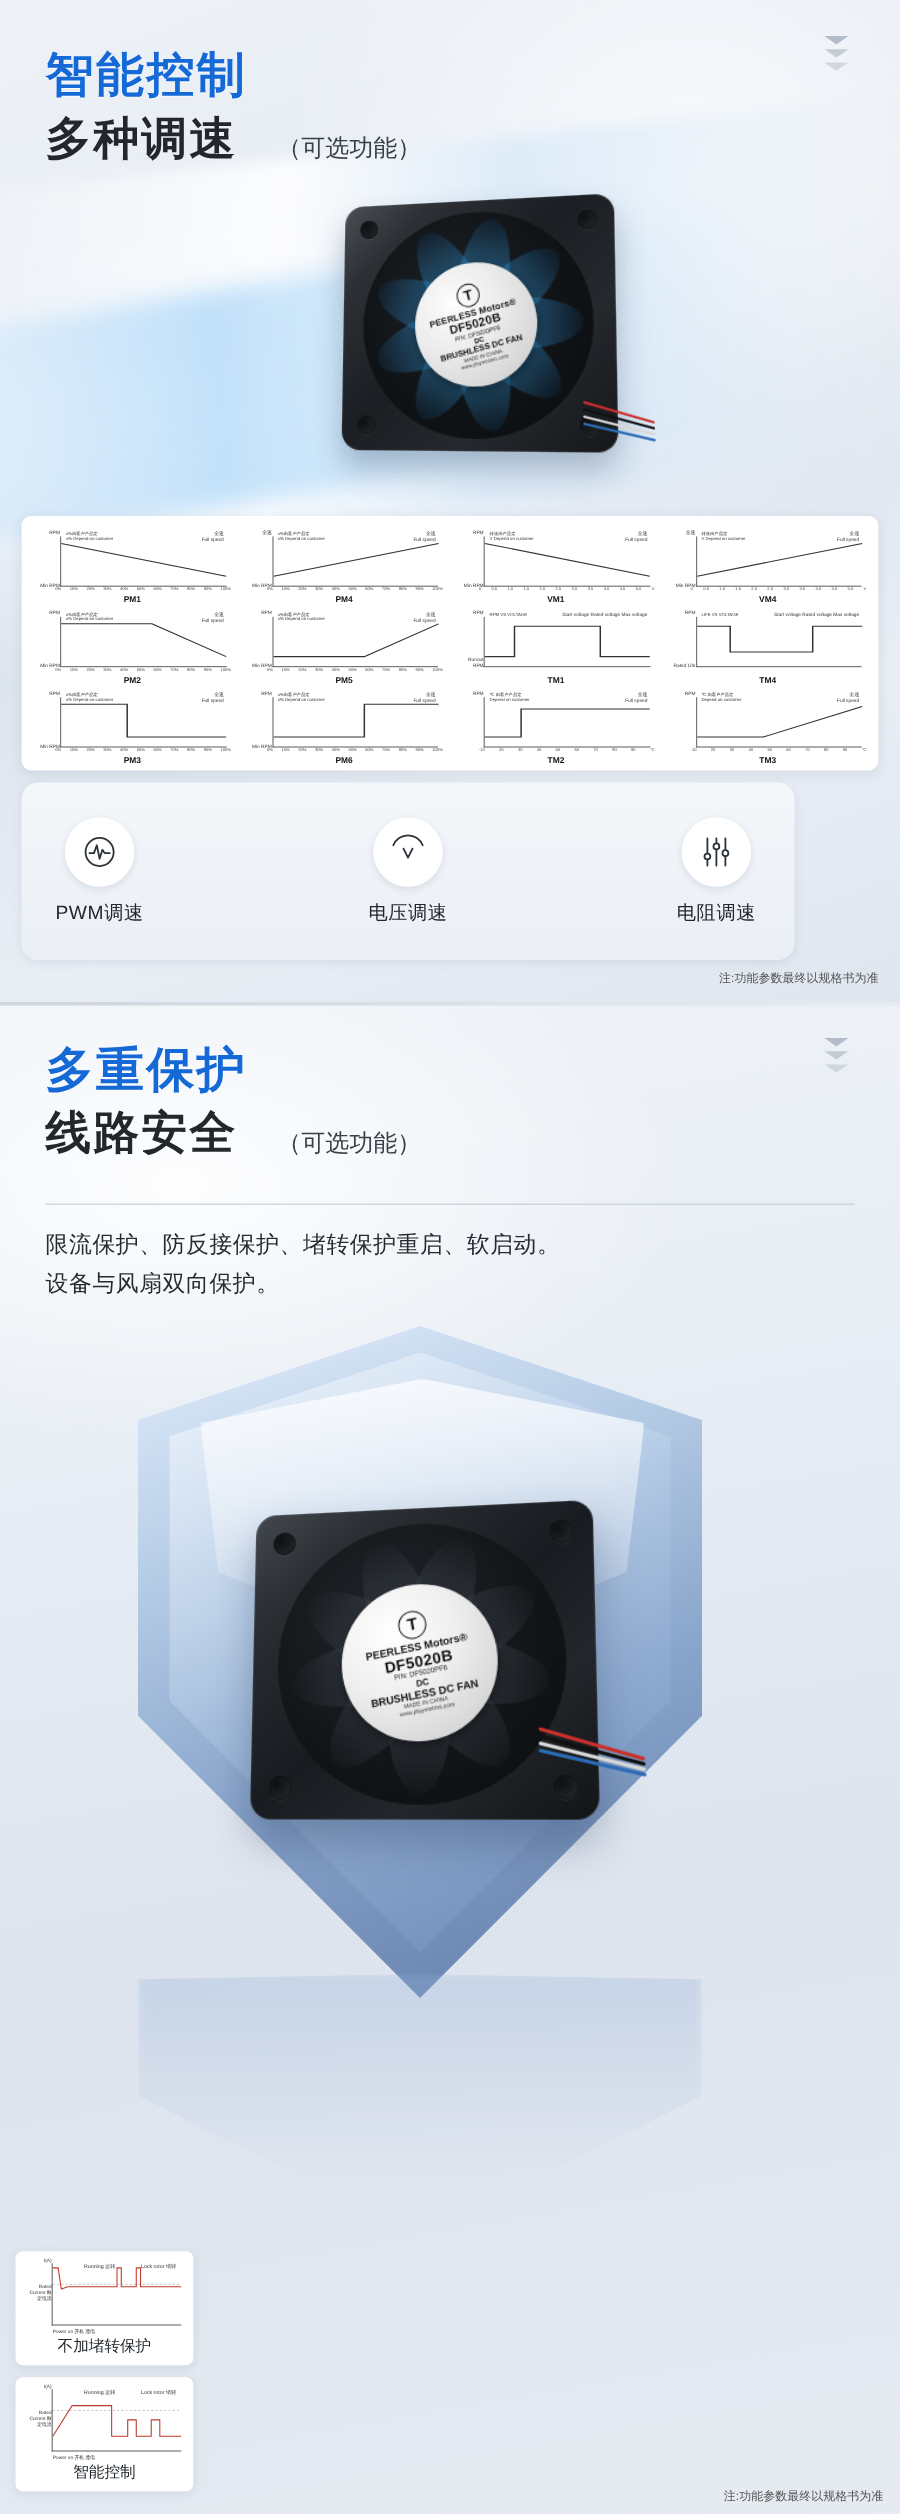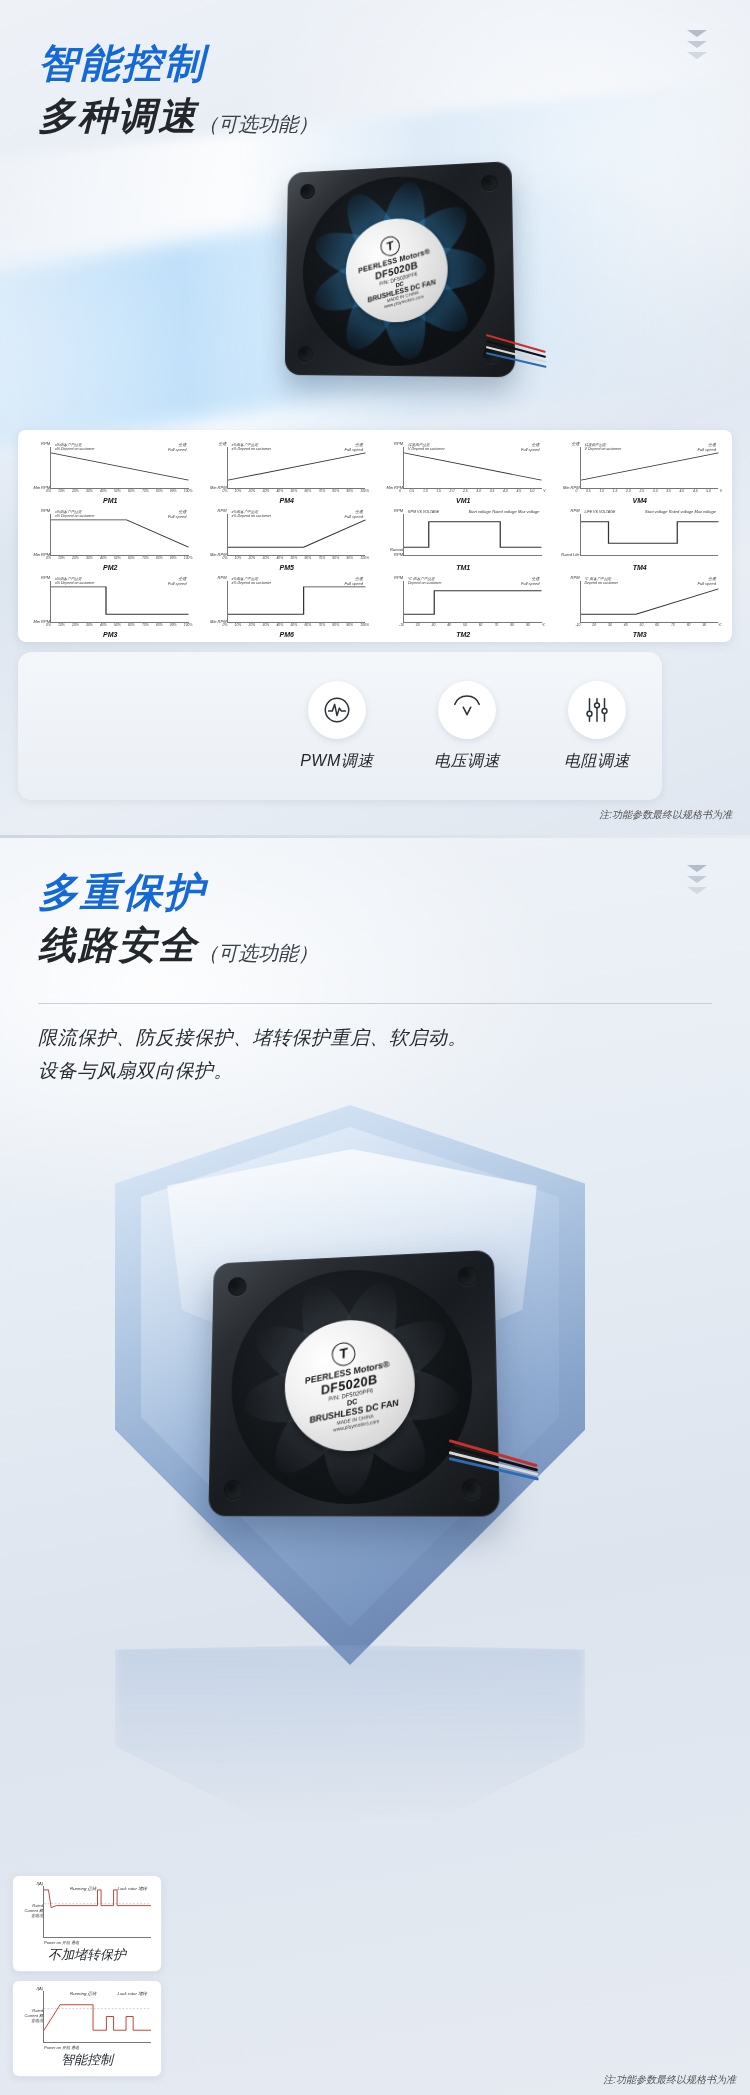--- a/index.html
+++ b/index.html
@@ -3,21 +3,21 @@
 <meta charset="utf-8">
 <style>
   * { box-sizing: border-box; margin: 0; padding: 0; }
   html, body { width: 750px; }
   body {
     font-family: "Liberation Sans", "DejaVu Sans", sans-serif;
     background: #ffffff;
     width: 750px;
     overflow-x: hidden;
   }
-  .page { width: 750px; position: relative; font-style: italic; }
+  .page { width: 750px; position: relative; }
 
   
   .sec1 {
     position: relative;
     width: 750px;
     height: 835px;
     background:
       radial-gradient(ellipse 700px 300px at 25% 42%, rgba(255,255,255,0.95) 0%, rgba(235,242,250,0.6) 40%, rgba(225,233,244,0) 72%),
       radial-gradient(ellipse 500px 400px at 78% 18%, rgba(255,255,255,0.8) 0%, rgba(228,236,247,0) 70%),
       linear-gradient(160deg, #eef2f7 0%, #e6ecf4 28%, #dde5ef 52%, #e9eef5 75%, #dfe6ef 100%);
@@ -73,20 +73,21 @@
   }
   .h-dark {
     margin-top: 8px;
     font-size: 38px;
     font-weight: bold;
     color: #23272c;
     letter-spacing: 2px;
     line-height: 1.2;
     display: flex;
     align-items: flex-end;
+    gap: 33px;
   }
   .h-sub {
     font-size: 20px;
     font-weight: normal;
     color: #3a4047;
     letter-spacing: 0;
     margin-left: 0;
     padding-bottom: 4px;
   }
 
@@ -252,21 +253,21 @@
   
   .feat-card {
     position: absolute;
     left: 18px; top: 652px;
     width: 644px; height: 148px;
     border-radius: 14px;
     background: linear-gradient(180deg, #f4f7fa 0%, #eaeff5 100%);
     box-shadow: 0 2px 8px rgba(70,90,120,0.10);
     display: flex;
     align-items: center;
-    justify-content: flex-end;
+    justify-content: space-between;
     z-index: 5;
   }
   .feat {
     width: 130px;
     text-align: center;
   }
   .feat .circ {
     width: 58px; height: 58px;
     margin: 0 auto 12px;
     border-radius: 50%;

